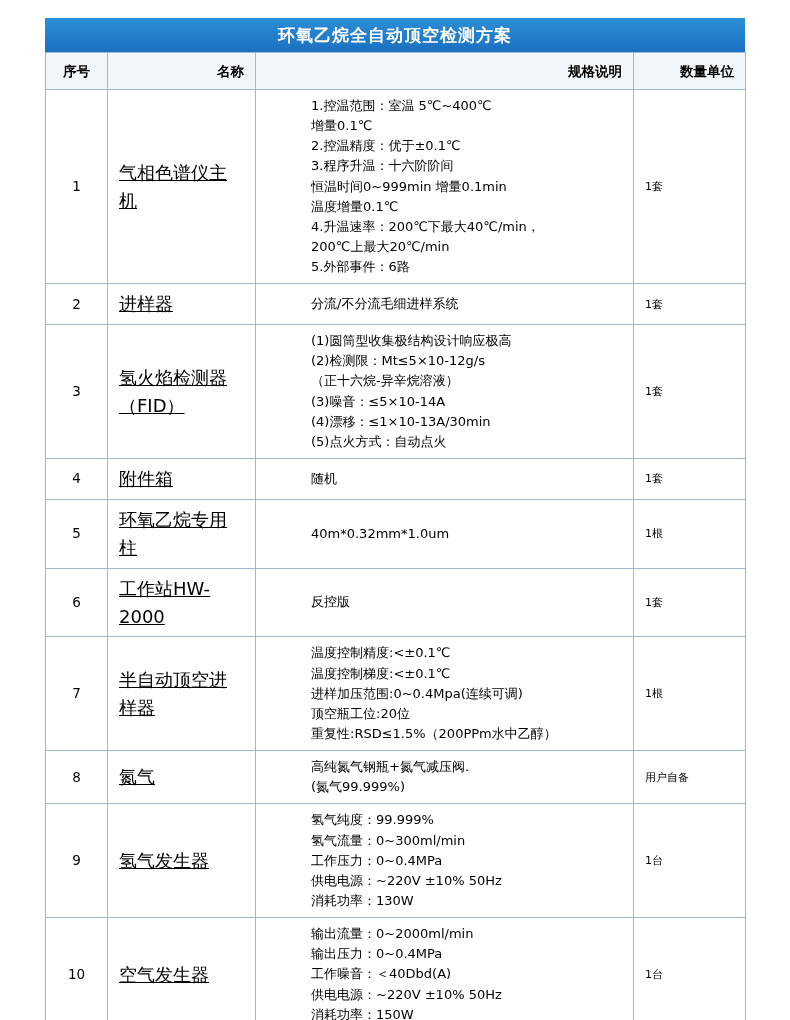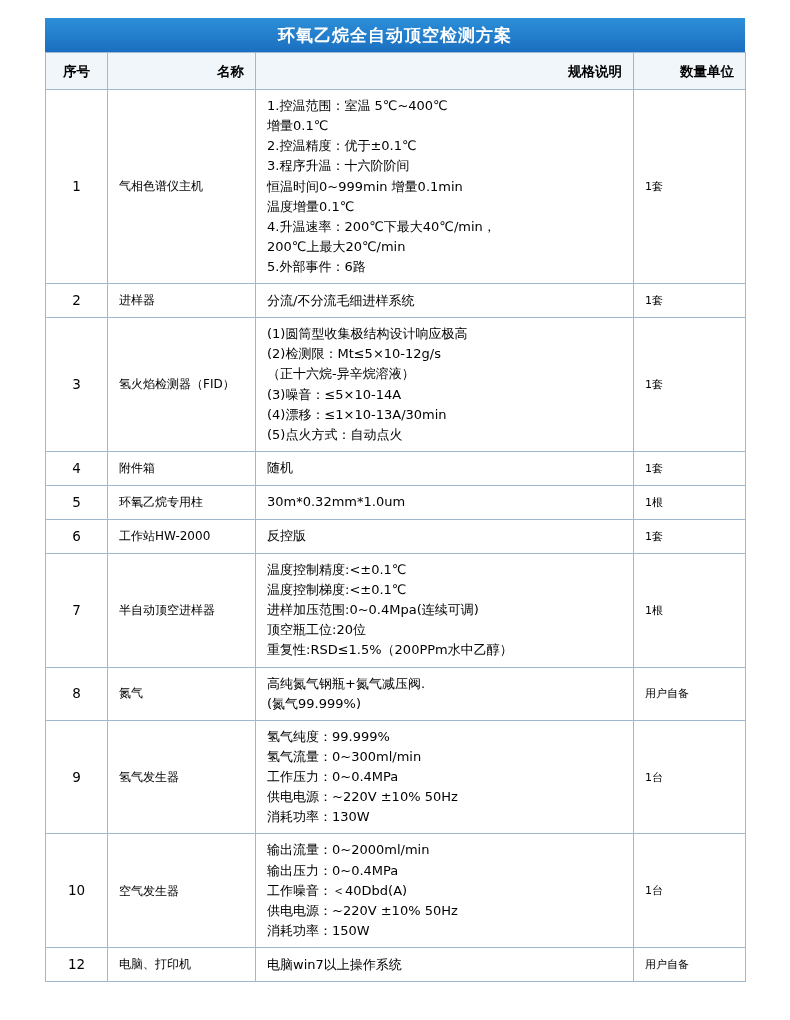--- a/index.html
+++ b/index.html
@@ -58,30 +58,32 @@
     height: 26px;
     padding-top: 5px;
     padding-bottom: 5px;
   }
   table.spec thead th.idx { text-align: center; }
   td.idx {
     text-align: center;
     font-size: 13.5px;
   }
   td.name {
-    font-size: 12px;
+    font-size: 18px;
+    text-decoration: underline;
   }
   td.unit {
     font-size: 11px;
   }
   td.desc {
     font-size: 13px;
   }
   td.desc .line {
     white-space: pre-wrap;
+    margin-left: 44px;
   }
   .row-tall td { padding-top: 10px; padding-bottom: 10px; }
 </style>
 </head>
 <body>
 
 <div class="page">
 
   <div class="title-bar">
     <span class="title-text">环氧乙烷全自动顶空检测方案</span>
@@ -145,21 +147,21 @@
           <td class="name">附件箱</td>
           <td class="desc">
             <div class="line">随机</div>
           </td>
           <td class="unit">1套</td>
         </tr>
         <tr>
           <td class="idx">5</td>
           <td class="name">环氧乙烷专用柱</td>
           <td class="desc">
-            <div class="line">30m*0.32mm*1.0um</div>
+            <div class="line">40m*0.32mm*1.0um</div>
           </td>
           <td class="unit">1根</td>
         </tr>
         <tr>
           <td class="idx">6</td>
           <td class="name">工作站HW-2000</td>
           <td class="desc">
             <div class="line">反控版</div>
           </td>
           <td class="unit">1套</td>

